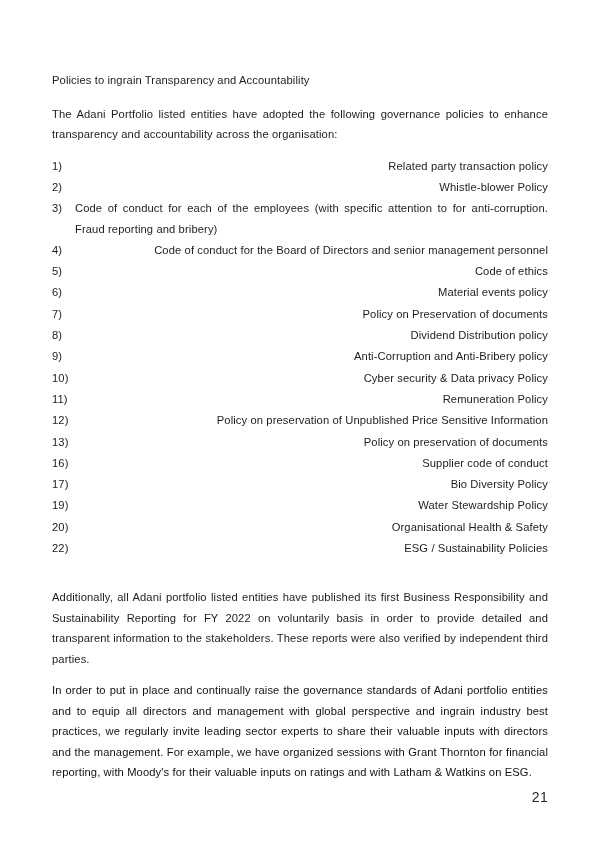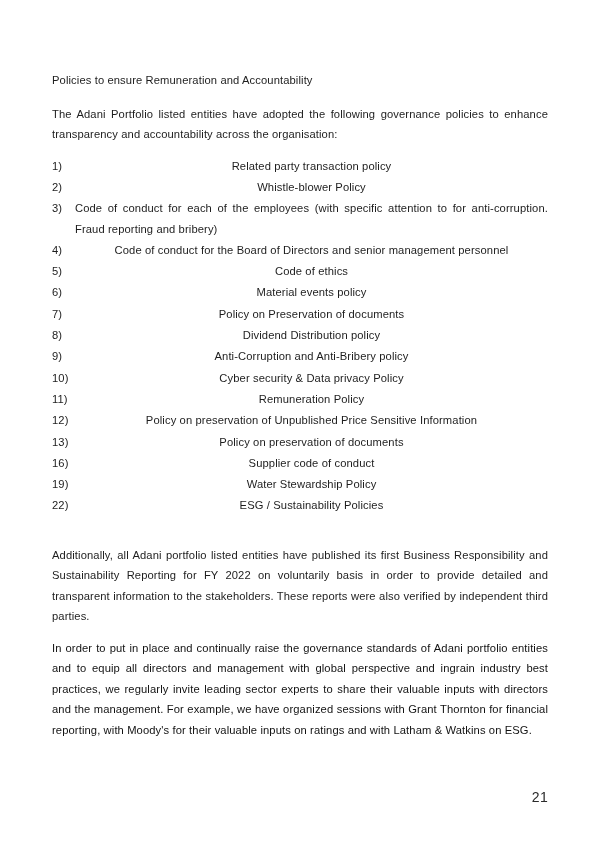--- a/index.html
+++ b/index.html
@@ -74,21 +74,21 @@
     text-align: left;
     white-space: nowrap;
   }
   .policy-text {
     flex: 1 1 auto;
     text-align: justify;
     text-justify: inter-word;
   }
   
   .policy-text.nostretch {
-    text-align: center;
+    text-align: right;
   }
 
   .list-gap-after {
     height: 28px;
   }
 
   
   .page-number {
     position: absolute;
     right: 52px;
@@ -98,21 +98,21 @@
     color: #2a2a2a;
     letter-spacing: 0.02em;
   }
 </style>
 </head>
 <body>
 
 <div class="page">
   <div class="content">
 
-    <p class="para lead">Policies to ensure Remuneration and Accountability</p>
+    <p class="para lead">Policies to ingrain Transparency and Accountability</p>
 
     <p class="para">The Adani Portfolio listed entities have adopted the following governance policies to enhance transparency and accountability across the organisation:</p>
 
     <ol class="policy-list" id="policy-list">
         <li class="policy-item">
           <span class="policy-num">1)</span>
           <span class="policy-text nostretch">Related party transaction policy</span>
         </li>
         <li class="policy-item">
           <span class="policy-num">2)</span>
@@ -160,22 +160,30 @@
         </li>
         <li class="policy-item">
           <span class="policy-num">13)</span>
           <span class="policy-text nostretch">Policy on preservation of documents</span>
         </li>
         <li class="policy-item">
           <span class="policy-num">16)</span>
           <span class="policy-text nostretch">Supplier code of conduct</span>
         </li>
         <li class="policy-item">
+          <span class="policy-num">17)</span>
+          <span class="policy-text nostretch">Bio Diversity Policy</span>
+        </li>
+        <li class="policy-item">
           <span class="policy-num">19)</span>
           <span class="policy-text nostretch">Water Stewardship Policy</span>
+        </li>
+        <li class="policy-item">
+          <span class="policy-num">20)</span>
+          <span class="policy-text nostretch">Organisational Health &amp; Safety</span>
         </li>
         <li class="policy-item">
           <span class="policy-num">22)</span>
           <span class="policy-text nostretch">ESG / Sustainability Policies</span>
         </li>
       </ol>
 
     <div class="list-gap-after"></div>
 
     <p class="para">Additionally, all Adani portfolio listed entities have published its first Business Responsibility and Sustainability Reporting for FY 2022 on voluntarily basis in order to provide detailed and transparent information to the stakeholders. These reports were also verified by independent third parties.</p>

